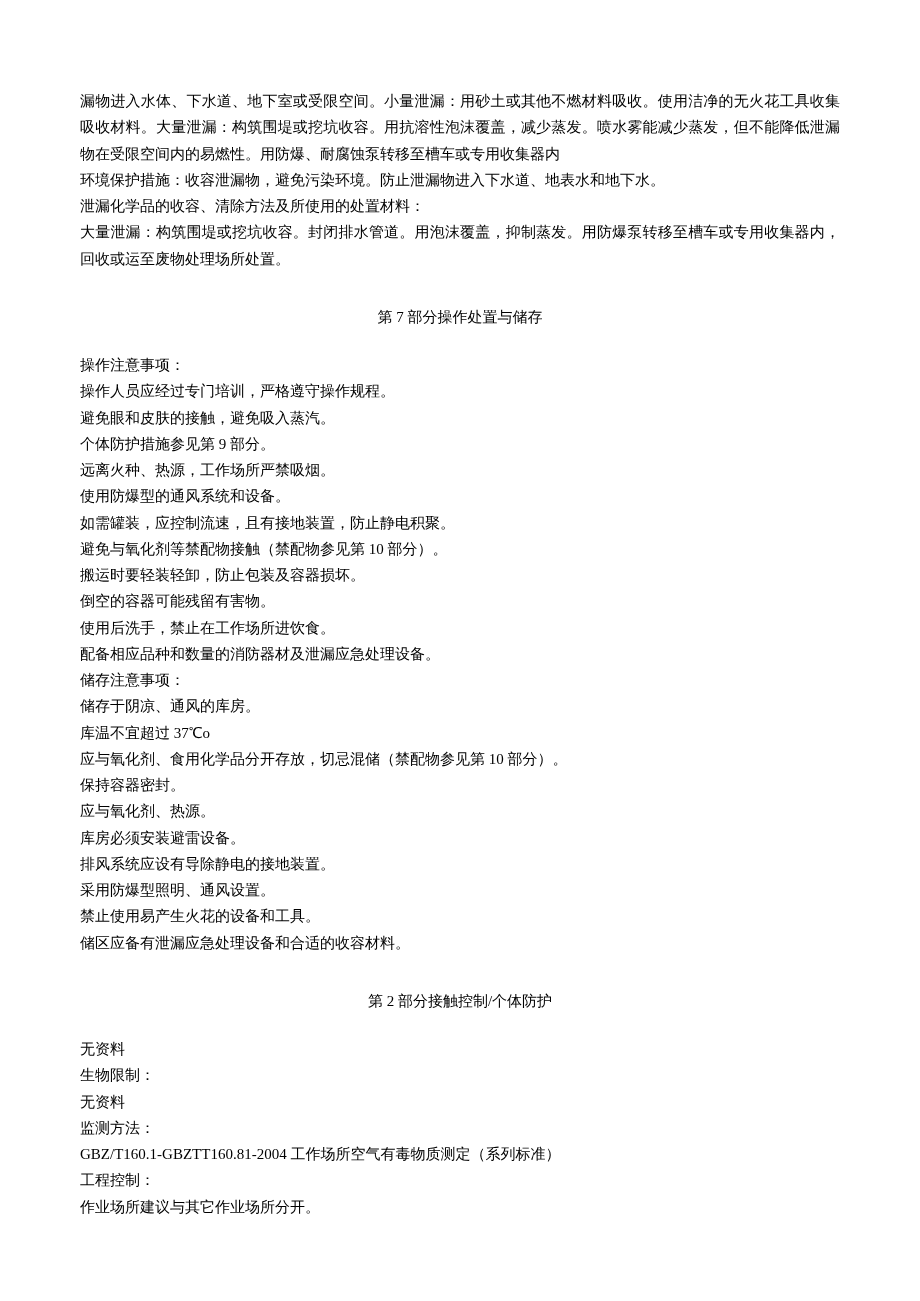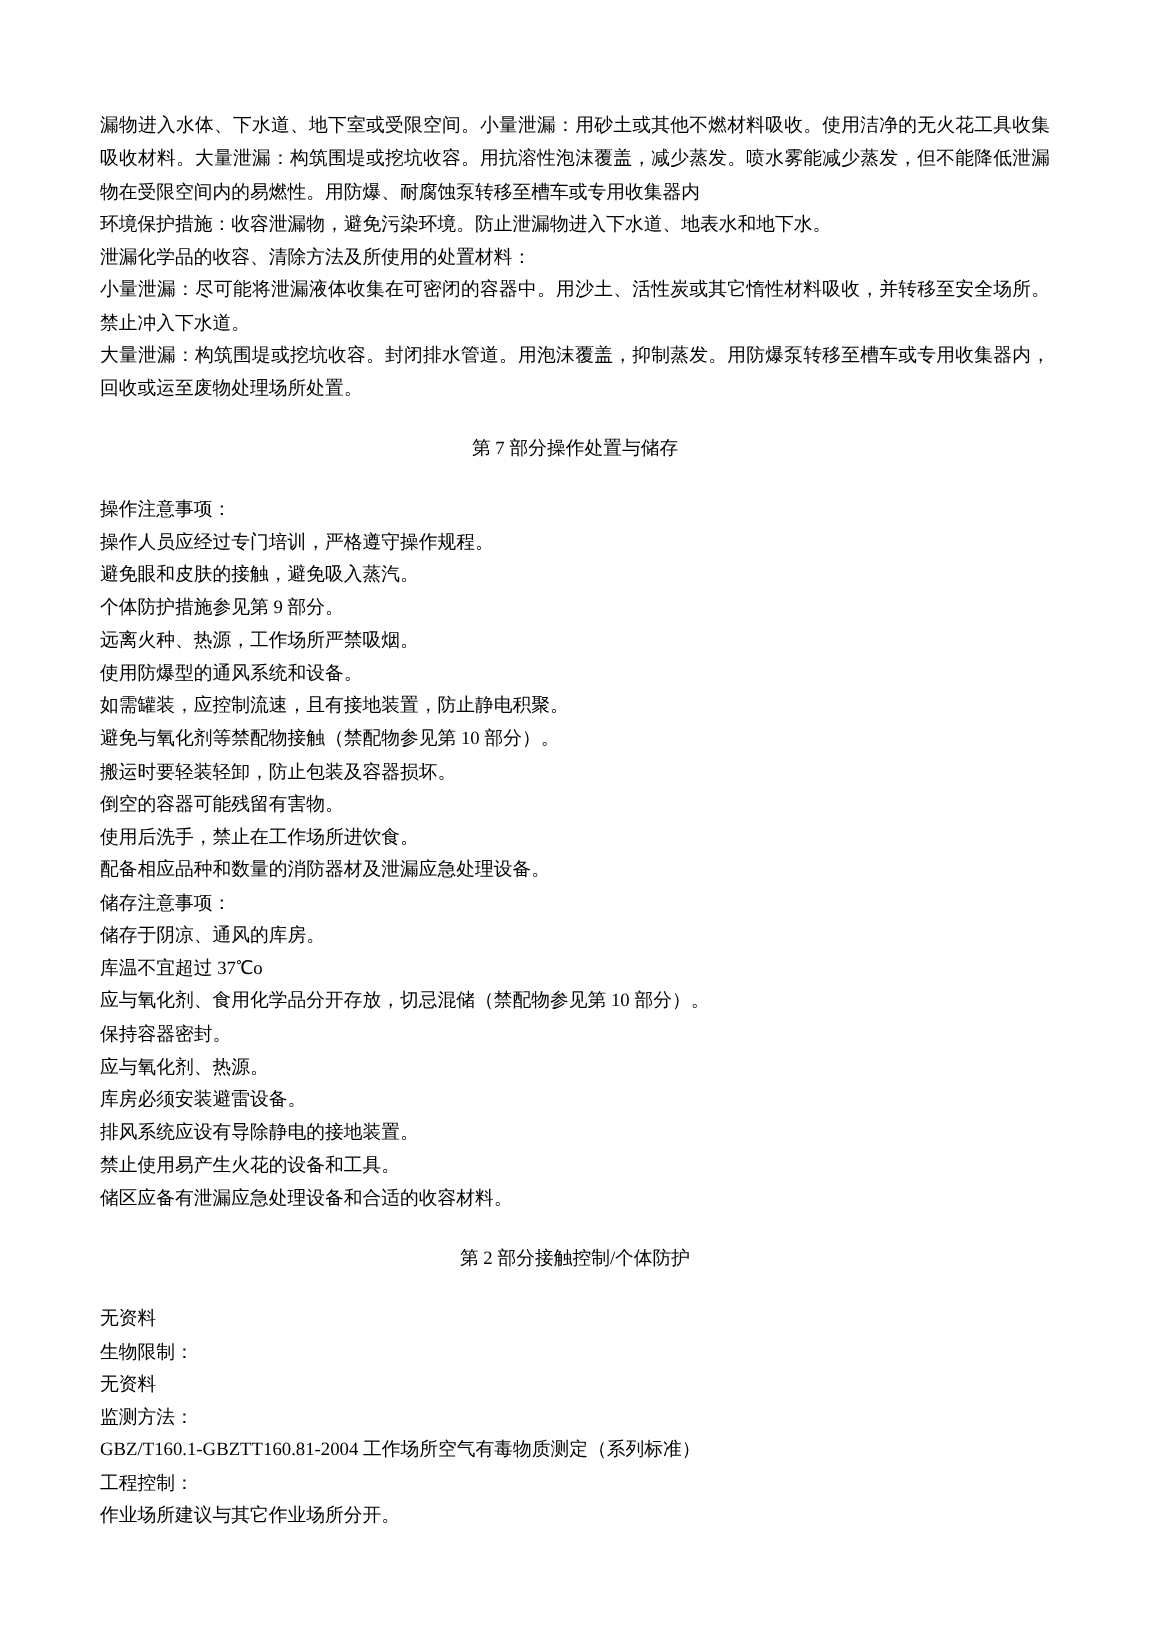--- a/index.html
+++ b/index.html
@@ -12,34 +12,33 @@
     padding: 88px 80px 60px 80px;
     width: 920px;
     box-sizing: border-box;
   }
   .para {
     margin: 0;
     text-align: justify;
   }
   .section-title {
     text-align: center;
-    margin: 22px 0 22px 0;
+    margin: 32px 0 22px 0;
   }
   .block {
     margin: 0;
   }
 </style>
 </head>
 <body>
 
 <div class="block">
   <p class="para">漏物进入水体、下水道、地下室或受限空间。小量泄漏：用砂土或其他不燃材料吸收。使用洁净的无火花工具收集吸收材料。大量泄漏：构筑围堤或挖坑收容。用抗溶性泡沫覆盖，减少蒸发。喷水雾能减少蒸发，但不能降低泄漏物在受限空间内的易燃性。用防爆、耐腐蚀泵转移至槽车或专用收集器内</p>
   <p class="para">环境保护措施：收容泄漏物，避免污染环境。防止泄漏物进入下水道、地表水和地下水。</p>
   <p class="para">泄漏化学品的收容、清除方法及所使用的处置材料：</p>
-  <p class="para">小量泄漏：尽可能将泄漏液体收集在可密闭的容器中。用沙土、活性炭或其它惰性材料吸收，并转移至安全场所。禁止冲入下水道。</p>
   <p class="para">大量泄漏：构筑围堤或挖坑收容。封闭排水管道。用泡沫覆盖，抑制蒸发。用防爆泵转移至槽车或专用收集器内，回收或运至废物处理场所处置。</p>
 </div>
 
 <p class="section-title">第 7 部分操作处置与储存</p>
 
 <div class="block">
   <p class="para">操作注意事项：</p>
   <p class="para">操作人员应经过专门培训，严格遵守操作规程。</p>
   <p class="para">避免眼和皮肤的接触，避免吸入蒸汽。</p>
   <p class="para">个体防护措施参见第 9 部分。</p>
@@ -52,20 +51,21 @@
   <p class="para">使用后洗手，禁止在工作场所进饮食。</p>
   <p class="para">配备相应品种和数量的消防器材及泄漏应急处理设备。</p>
   <p class="para">储存注意事项：</p>
   <p class="para">储存于阴凉、通风的库房。</p>
   <p class="para">库温不宜超过 37℃o</p>
   <p class="para">应与氧化剂、食用化学品分开存放，切忌混储（禁配物参见第 10 部分）。</p>
   <p class="para">保持容器密封。</p>
   <p class="para">应与氧化剂、热源。</p>
   <p class="para">库房必须安装避雷设备。</p>
   <p class="para">排风系统应设有导除静电的接地装置。</p>
+  <p class="para">采用防爆型照明、通风设置。</p>
   <p class="para">禁止使用易产生火花的设备和工具。</p>
   <p class="para">储区应备有泄漏应急处理设备和合适的收容材料。</p>
 </div>
 
 <p class="section-title">第 2 部分接触控制/个体防护</p>
 
 <div class="block">
   <p class="para">无资料</p>
   <p class="para">生物限制：</p>
   <p class="para">无资料</p>

